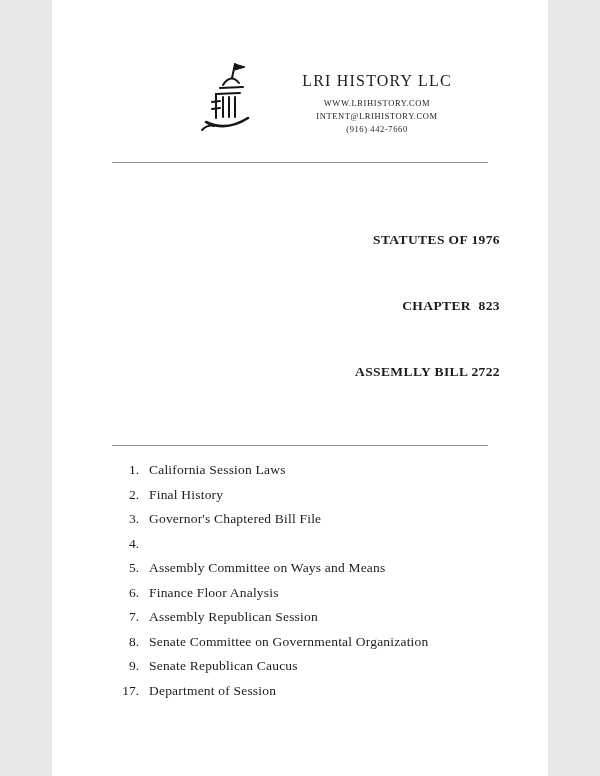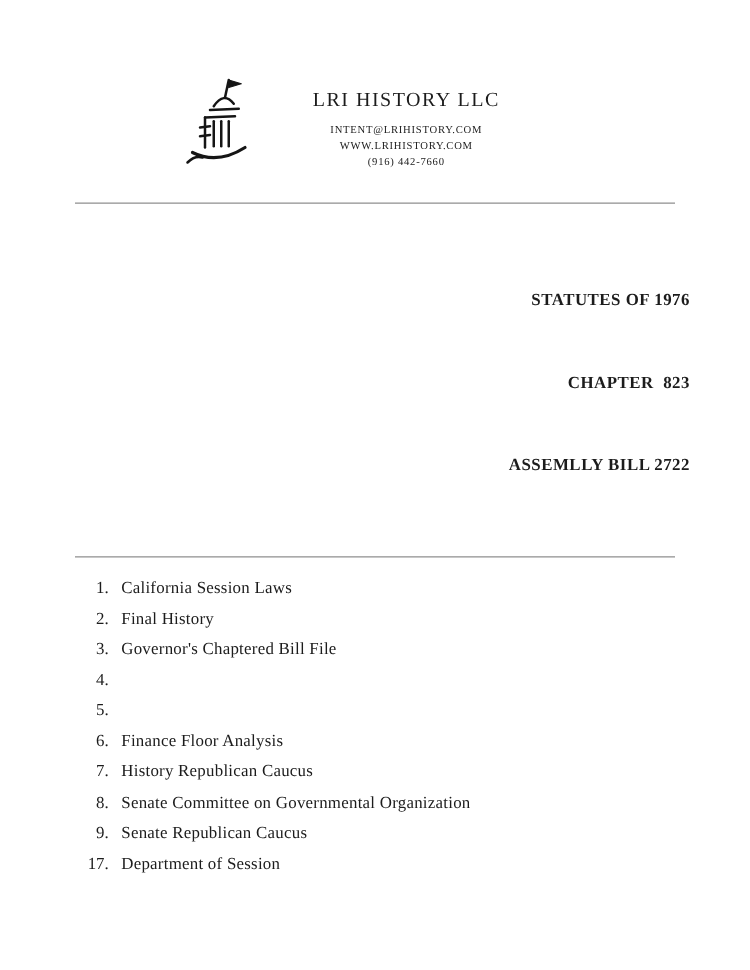--- a/index.html
+++ b/index.html
@@ -1,18 +1,18 @@
 <!DOCTYPE html>
 <html><head>
 <meta charset="utf-8">
 <style>
   html, body { margin: 0; padding: 0; background: #e8e8e8; }
   .page {
     position: relative;
-    width: 600px;
+    width: 496px;
     height: 776px;
     margin: 0 auto;
     background: #ffffff;
     font-family: "Liberation Serif", serif;
     color: #1c1c1c;
     overflow: hidden;
   }
 
   
   .header {
@@ -108,22 +108,22 @@
         <path d="M41 39 L41 59"></path>
         <path d="M18 44 L26 43"></path>
         <path d="M18 51 L26 50"></path>
 
         <path d="M12 64 Q32 74 54 60" stroke-width="2.6"></path>
         <path d="M8 72 Q14 66 20 68" stroke-width="2"></path>
       </svg>
     </div>
     <div class="header-text">
       <div class="company-name">LRI HISTORY LLC</div>
+      <div class="contact-line">WWW.LRIHISTORY.COM</div>
       <div class="contact-line">INTENT@LRIHISTORY.COM</div>
-      <div class="contact-line">WWW.LRIHISTORY.COM</div>
       <div class="contact-line">(916) 442-7660</div>
     </div>
   </div>
 
   <hr class="rule rule-top">
 
   <div class="reference">
     <div>STATUTES OF 1976</div>
     <div>CHAPTER  823</div>
     <div>ASSEMLLY BILL 2722</div>
@@ -144,28 +144,29 @@
       </div>
       <div class="toc-row">
         <span class="toc-num">3.</span>
         <span class="toc-label">Governor's Chaptered Bill File</span>
       </div>
       <div class="toc-row">
         <span class="toc-num">4.</span>
       </div>
       <div class="toc-row">
         <span class="toc-num">5.</span>
+        <span class="toc-label">Assembly Committee on Ways and Means</span>
       </div>
       <div class="toc-row">
         <span class="toc-num">6.</span>
         <span class="toc-label">Finance Floor Analysis</span>
       </div>
       <div class="toc-row">
         <span class="toc-num">7.</span>
-        <span class="toc-label">History Republican Caucus</span>
+        <span class="toc-label">Assembly Republican Session</span>
       </div>
       <div class="toc-row">
         <span class="toc-num">8.</span>
         <span class="toc-label">Senate Committee on Governmental Organization</span>
       </div>
       <div class="toc-row">
         <span class="toc-num">9.</span>
         <span class="toc-label">Senate Republican Caucus</span>
       </div>
       <div class="toc-row">

